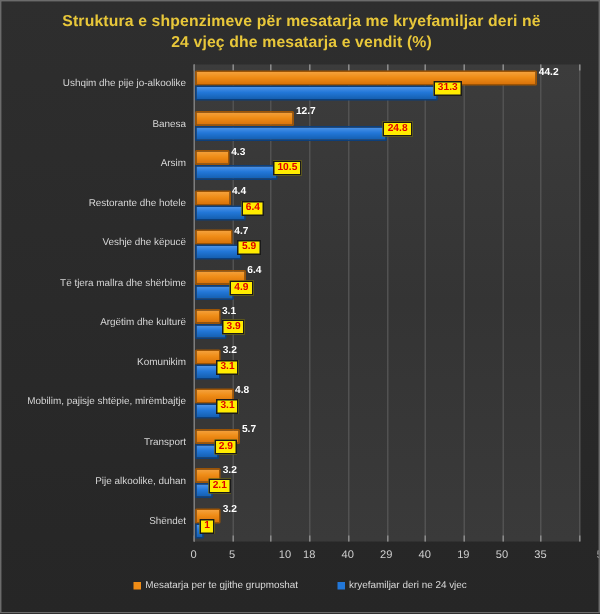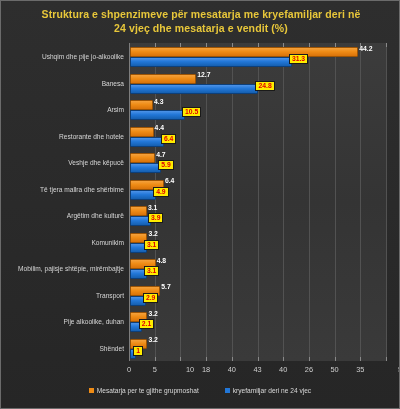--- a/index.html
+++ b/index.html
@@ -301,23 +301,23 @@
         <div class="val-blue" style="left: 4.14px;">1</div>
       </div>
     </div>
 
   <div id="x-axis-labels">
       <span class="xtick-label" style="left: 0px;">0</span>
       <span class="xtick-label" style="left: 25.7px;">5</span>
       <span class="xtick-label" style="left: 61px;">10</span>
       <span class="xtick-label" style="left: 77.1px;">18</span>
       <span class="xtick-label" style="left: 102.8px;">40</span>
-      <span class="xtick-label" style="left: 128.5px;">43</span>
+      <span class="xtick-label" style="left: 128.5px;">29</span>
       <span class="xtick-label" style="left: 154.2px;">40</span>
-      <span class="xtick-label" style="left: 179.9px;">26</span>
+      <span class="xtick-label" style="left: 179.9px;">19</span>
       <span class="xtick-label" style="left: 205.6px;">50</span>
       <span class="xtick-label" style="left: 231.3px;">35</span>
       <span class="xtick-label" style="left: 273px;">50</span>
     </div>
 
   <div id="legend">
     <div class="legend-item">
       <span class="legend-swatch orange"></span>
       <span class="legend-text">Mesatarja per te gjithe grupmoshat</span>
     </div>

